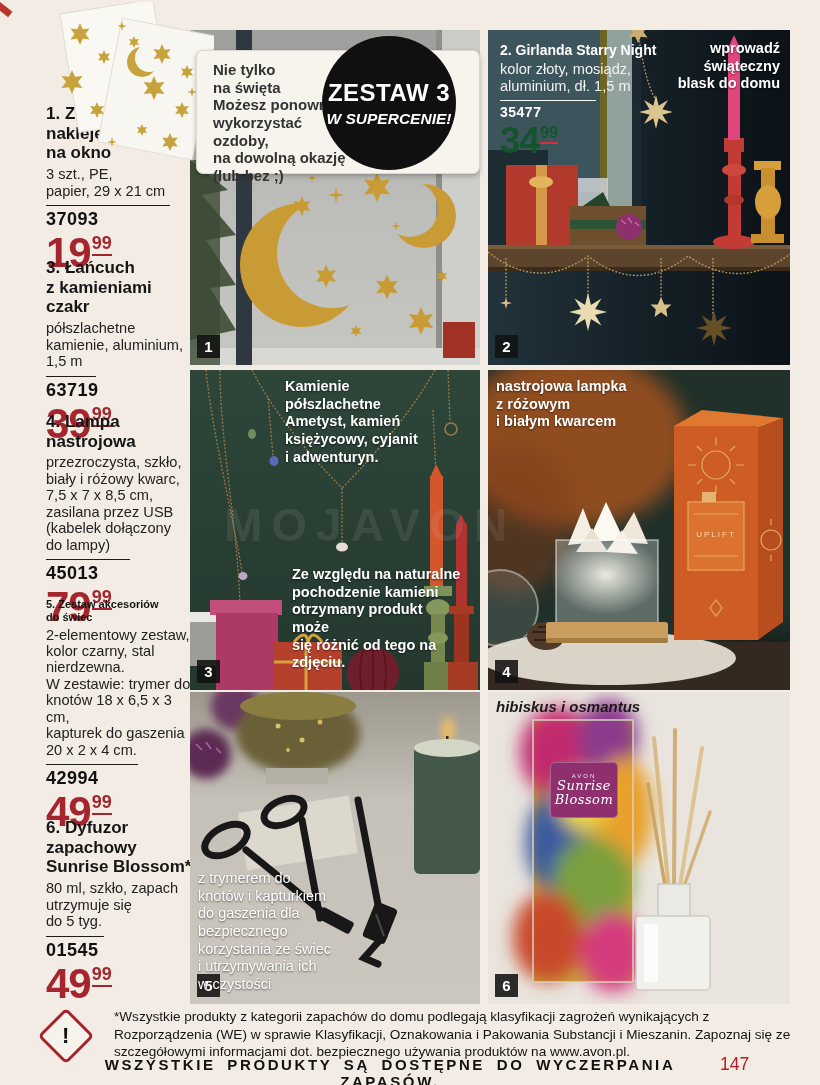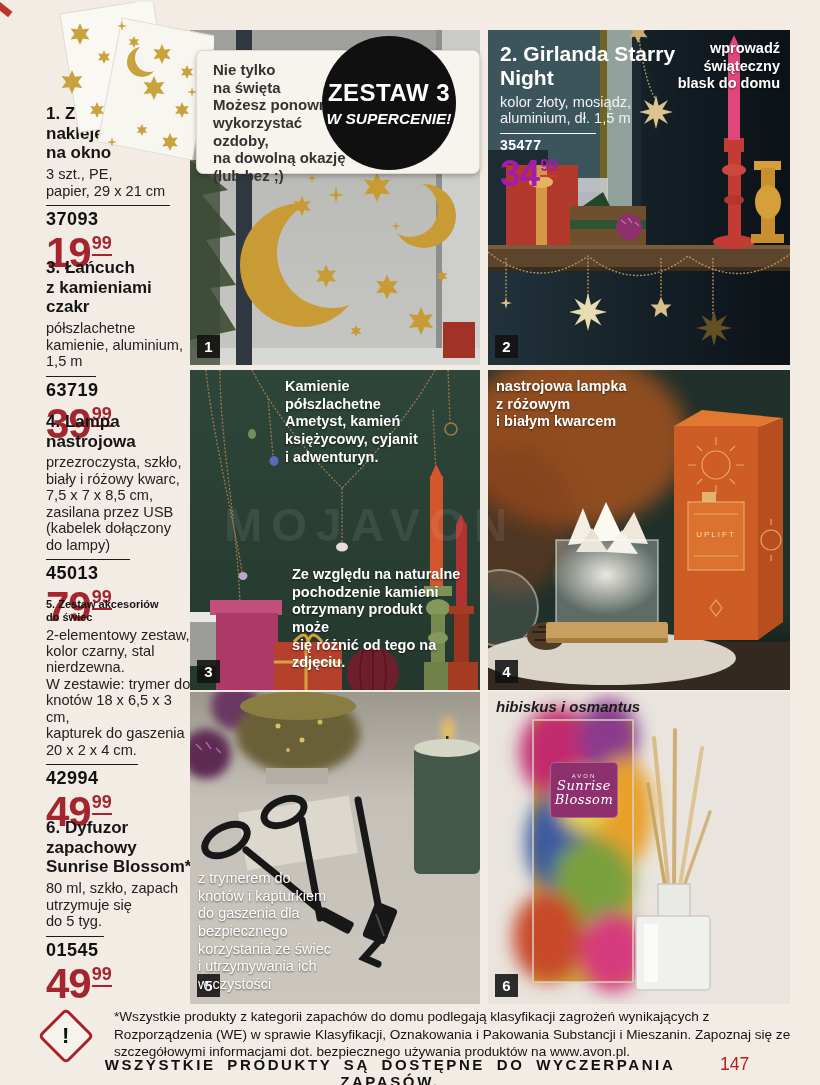--- a/index.html
+++ b/index.html
@@ -24,25 +24,25 @@
   
   #promo-note{left:196px;top:50px;width:282px;height:122px;background:#f7f4ee;border:1px solid #dcd7cf;
       border-radius:7px;box-shadow:0 2px 5px rgba(0,0,0,.25);z-index:5;}
   #promo-note .txt{margin:10px 0 0 16px;font-size:15px;font-weight:700;line-height:1.18;color:#333;white-space:pre-line;}
   #promo-circle{left:322px;top:36px;width:134px;height:134px;border-radius:50%;background:#101010;z-index:6;
       display:flex;flex-direction:column;align-items:center;justify-content:center;color:#fff;}
   #promo-circle .l1{font-size:24px;font-weight:800;letter-spacing:.5px;}
   #promo-circle .l2{font-size:15.5px;font-style:italic;font-weight:600;margin-top:3px;}
   
   #p2-block{left:12px;top:12px;width:210px;color:#fff;z-index:3;}
-  #p2-block .p-title{color:#fff;font-size:21px;}
+  #p2-block .p-title{color:#fff;font-size:14px;}
   #p2-block .p-desc{color:#f2f2f2;font-size:14.6px;}
   #p2-block .p-line{border-color:#fff;width:96px;}
   #p2-block .p-code{color:#fff;font-size:14px;}
-  #p2-block .p-price{font-size:37px;color:#a21caf;}
+  #p2-block .p-price{font-size:37px;color:#14532d;}
   #p2-block .p-price sup{font-size:16px;vertical-align:15px;border-bottom-color:#d23140;}
   #p2-note{right:10px;top:10px;width:120px;text-align:right;z-index:3;}
   
   #box6-label{left:62px;top:70px;width:68px;height:56px;background:#8e2f6e;border-radius:5px;z-index:2;
      display:flex;flex-direction:column;align-items:center;justify-content:center;color:#fff;
      box-shadow:0 0 0 1px rgba(255,255,255,.25) inset;}
   #box6-label .brand{font-size:6px;letter-spacing:2px;opacity:.9;}
   #box6-label .n{font-family:"DejaVu Serif","Liberation Serif",serif;font-style:italic;font-size:13px;line-height:1.1;letter-spacing:.5px;}
   #p6-caption{left:8px;top:6px;font-size:15px;font-style:italic;font-weight:700;color:#1a1a1a;z-index:3;}
   

